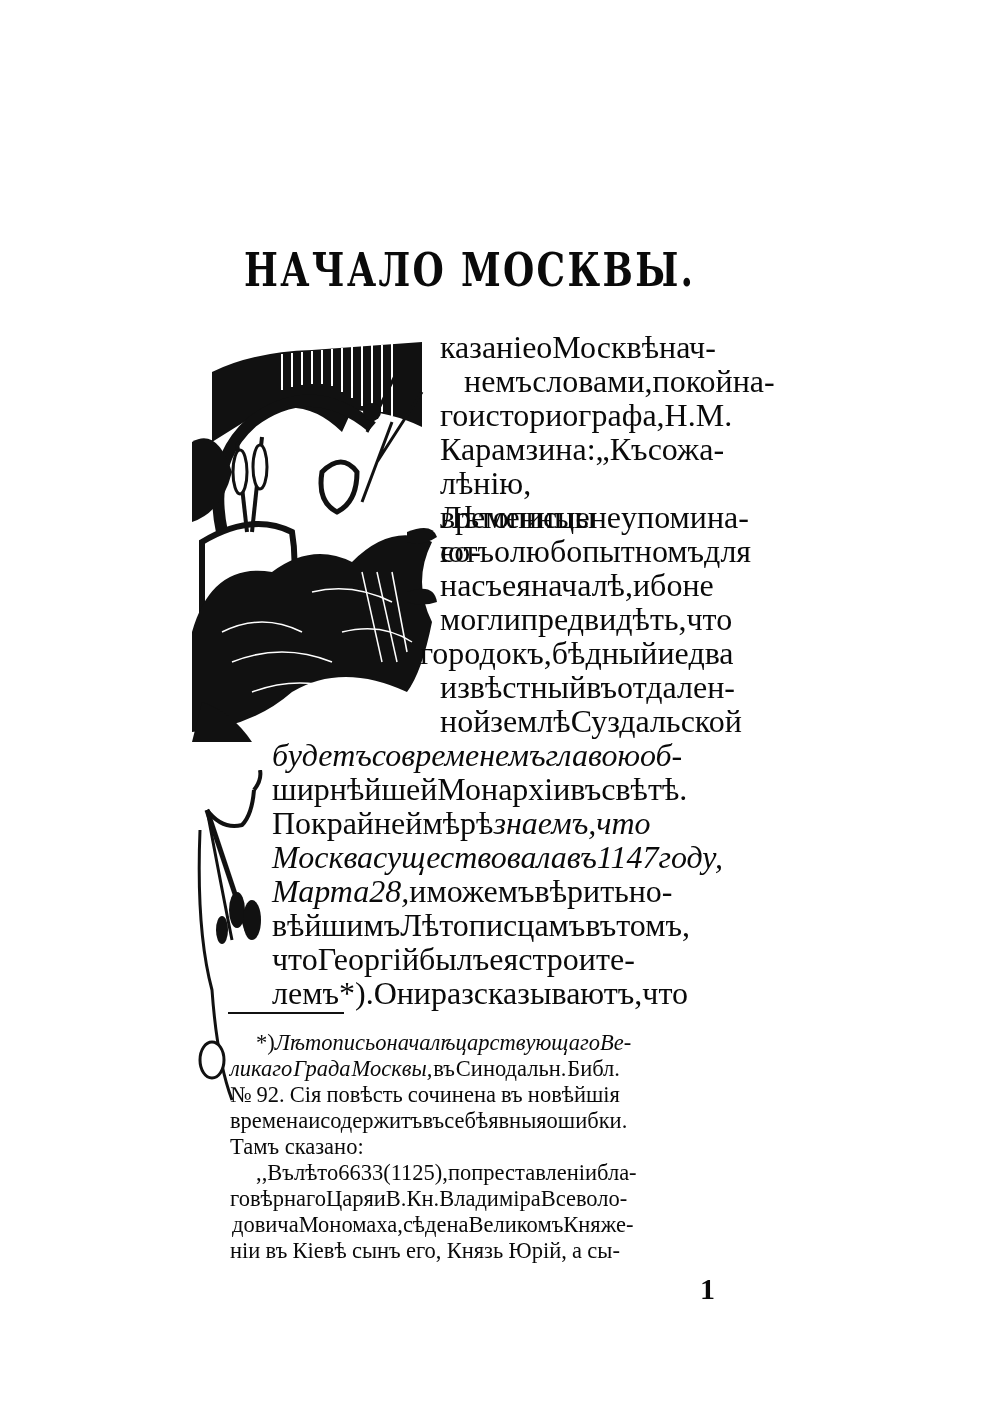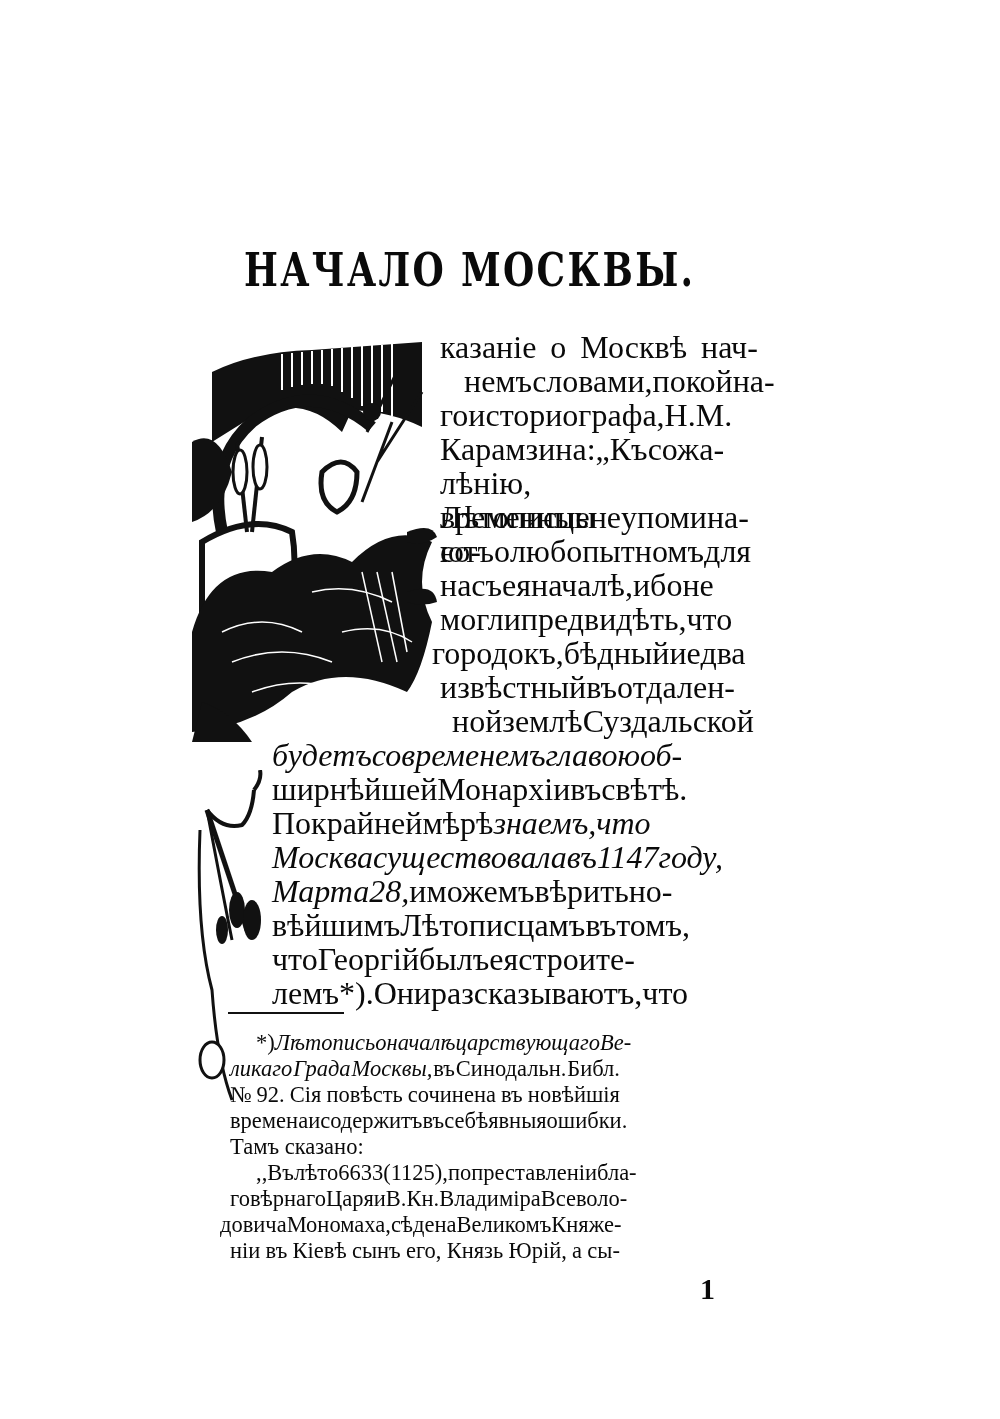--- a/index.html
+++ b/index.html
@@ -148,21 +148,21 @@
     <path d="M62 20 Q70 10 68 0 M62 20 Q60 45 50 55 Q30 60 15 40" stroke="#111" stroke-width="4" fill="none"></path>
     <path d="M15 40 Q35 100 55 160" stroke="#111" stroke-width="5" fill="none"></path>
     <path d="M15 40 Q30 120 40 170" stroke="#111" stroke-width="3" fill="none"></path>
     <ellipse cx="45" cy="140" rx="8" ry="18" fill="#111"></ellipse>
     <ellipse cx="60" cy="150" rx="9" ry="20" fill="#111"></ellipse>
     <path d="M8 60 Q4 160 20 220 Q25 290 40 330" stroke="#111" stroke-width="3" fill="none"></path>
     <ellipse cx="20" cy="290" rx="12" ry="18" fill="#fff" stroke="#111" stroke-width="3"></ellipse>
     <ellipse cx="30" cy="160" rx="6" ry="14" fill="#111"></ellipse>
   </svg>
 
-  <div class="line body-line" style="left:440px; top:330px;gap:14px;">
+  <div class="line body-line" style="left:440px; top:330px;">
       <span class="w">казаніе</span>
       <span class="w">о</span>
       <span class="w">Москвѣ</span>
       <span class="w">нач-</span>
     </div>
   <div class="line body-line" style="left:464px; top:364px;">
       <span class="w">немъ</span>
       <span class="w">словами,</span>
       <span class="w">покойна-</span>
     </div>
@@ -198,32 +198,32 @@
       <span class="w">ея</span>
       <span class="w">началѣ,</span>
       <span class="w">ибо</span>
       <span class="w">не</span>
     </div>
   <div class="line body-line" style="left:440px; top:602px;">
       <span class="w">могли</span>
       <span class="w">предвидѣть,</span>
       <span class="w">что</span>
     </div>
-  <div class="line body-line" style="left:432px; top:636px;">
+  <div class="line body-line" style="left:420px; top:636px;">
       <span class="w">городокъ,</span>
       <span class="w">бѣдный</span>
       <span class="w">и</span>
       <span class="w">едва</span>
     </div>
   <div class="line body-line" style="left:440px; top:670px;">
       <span class="w">извѣстный</span>
       <span class="w">въ</span>
       <span class="w">отдален-</span>
     </div>
-  <div class="line body-line" style="left:452px; top:704px;align-items:flex-end;">
+  <div class="line body-line" style="left:440px; top:704px;align-items:flex-end;">
       <span class="w">ной</span>
       <span class="w">землѣ</span>
       <span class="w">Суздальской</span>
     </div>
   <div class="line body-line" style="left:272px; top:738px;font-style:italic;">
       <span class="w">будетъ</span>
       <span class="w">со</span>
       <span class="w">временемъ</span>
       <span class="w">главою</span>
       <span class="w">об-</span>
@@ -326,21 +326,21 @@
     </div>
   <div class="fn-line" style="left:230px; top:1186px;">
       <span class="w">говѣрнаго</span>
       <span class="w">Царя</span>
       <span class="w">и</span>
       <span class="w">В.</span>
       <span class="w">Кн.</span>
       <span class="w">Владиміра</span>
       <span class="w">Всеволо-</span>
     </div>
-  <div class="fn-line" style="left:220px; top:1212px;">
+  <div class="fn-line" style="left:232px; top:1212px;">
       <span class="w">довича</span>
       <span class="w">Мономаха,</span>
       <span class="w">сѣде</span>
       <span class="w">на</span>
       <span class="w">Великомъ</span>
       <span class="w">Княже-</span>
     </div>
   <div class="fn-line" style="left:230px; top:1238px;">
       <span class="w">ніи</span>
       <span class="w">въ</span>

